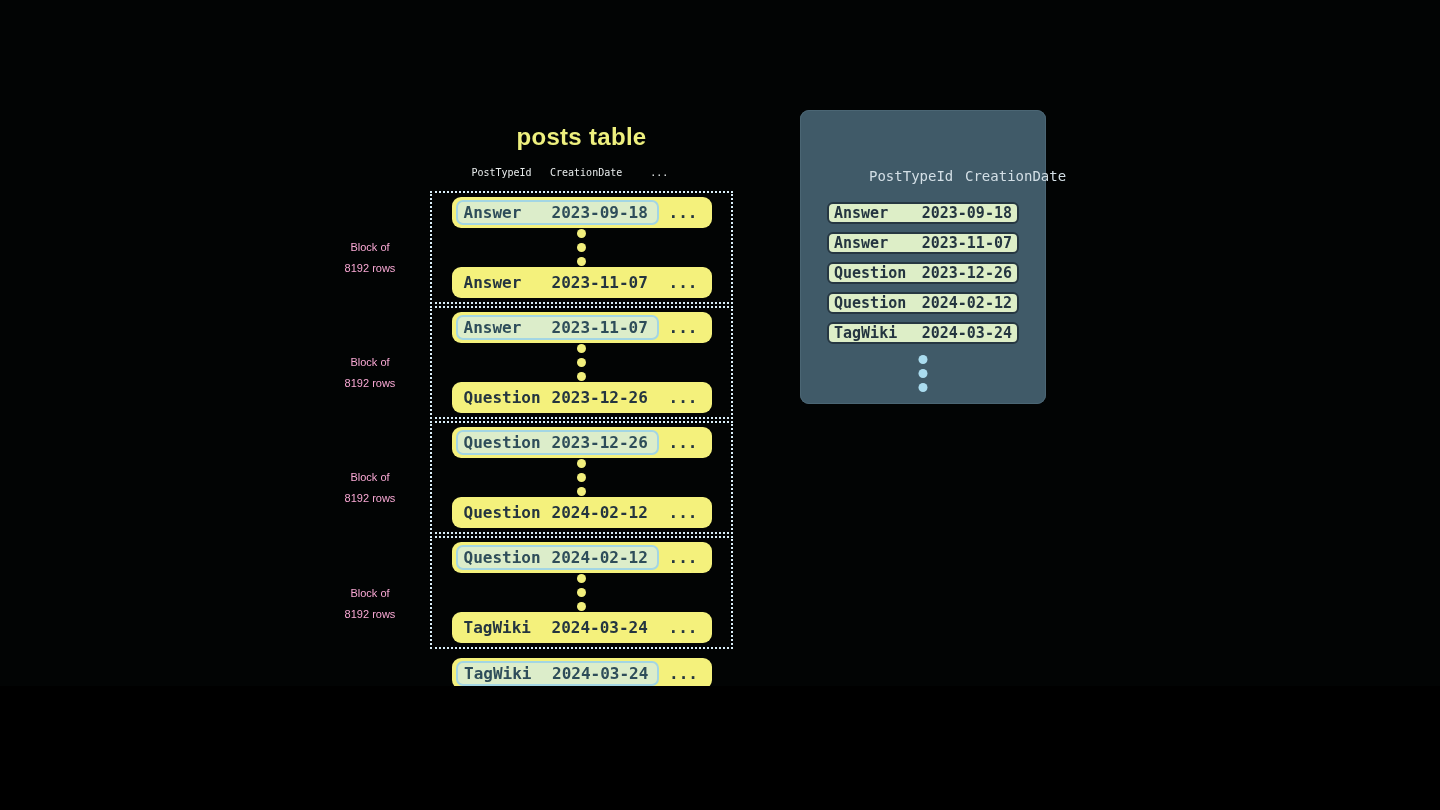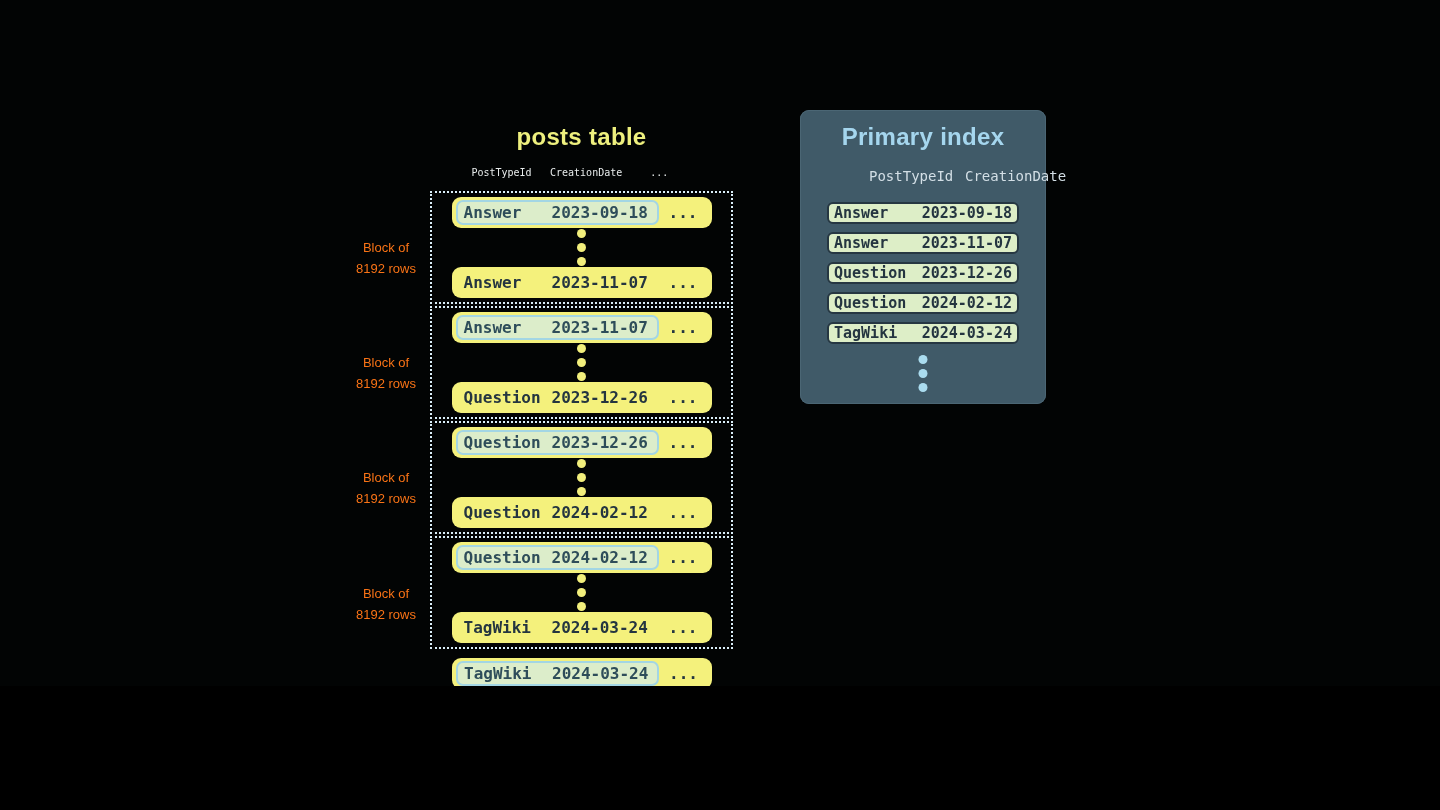--- a/index.html
+++ b/index.html
@@ -86,25 +86,25 @@
   .pdate { display: inline-block; width: 97px; }
   .prow .more { margin-left: auto; }
 
   .vdots { display: flex; flex-direction: column; gap: 5px; }
   .vdots i { width: 9px; height: 9px; border-radius: 50%; }
   .vdots.yellow i { background: #f2ef7c; }
   .vdots.blue i { background: #aadcef; }
 
   .block-label {
     position: absolute;
-    left: 316px; width: 140px;
+    left: 300px; width: 140px;
     text-align: center;
-    font-size: 13px;
+    font-size: 11px;
     line-height: 21px;
-    color: #f97316;
+    color: #f9a8d4;
   }
   .bl-0 { top: 237px; }
   .bl-1 { top: 352px; }
   .bl-2 { top: 467px; }
   .bl-3 { top: 583px; }
 
   .overflow-row { position: absolute; left: 452px; top: 658px; }
   .bottom-dots  { position: absolute; left: 577px; top: 695px; }
   .left-dots    { position: absolute; left: 372px; top: 686px; }
 
@@ -299,21 +299,20 @@
       <i></i>
       <i></i>
     </div>
   <div class="vdots blue left-dots">
       <i></i>
       <i></i>
       <i></i>
     </div>
 
   <div class="index-panel">
-    <h2 class="index-title">Primary index</h2>
     <div class="index-header">
       <span class="h-type">PostTypeId</span><span class="h-date">CreationDate</span>
     </div>
     <div class="index-rows">
       <div class="irow">
         <span class="itype">Answer</span>
           <span class="idate">2023-09-18</span>
       </div>
       <div class="irow">
         <span class="itype">Answer</span>

